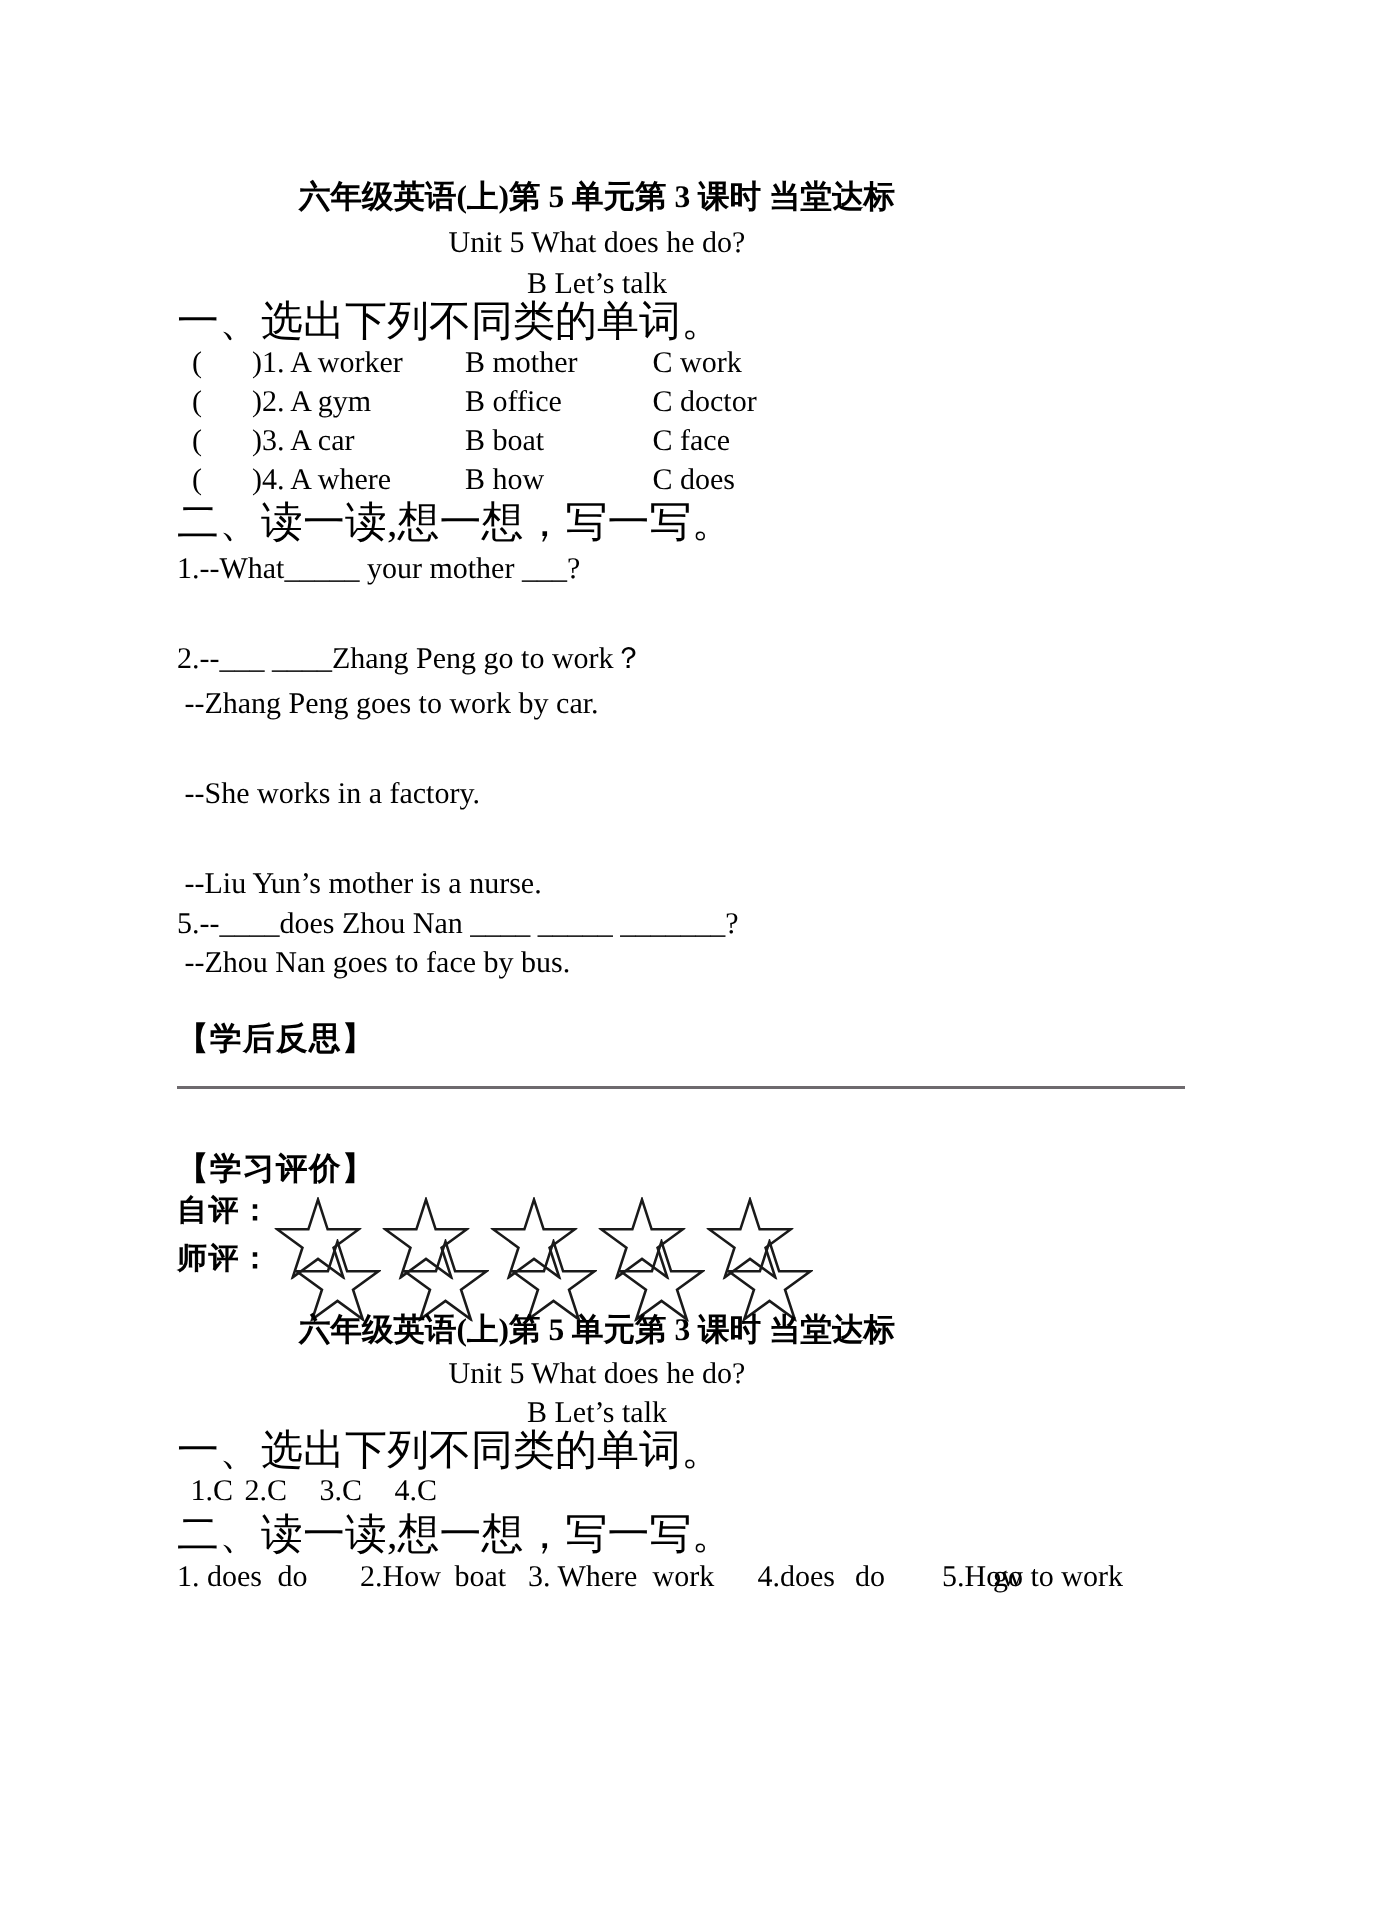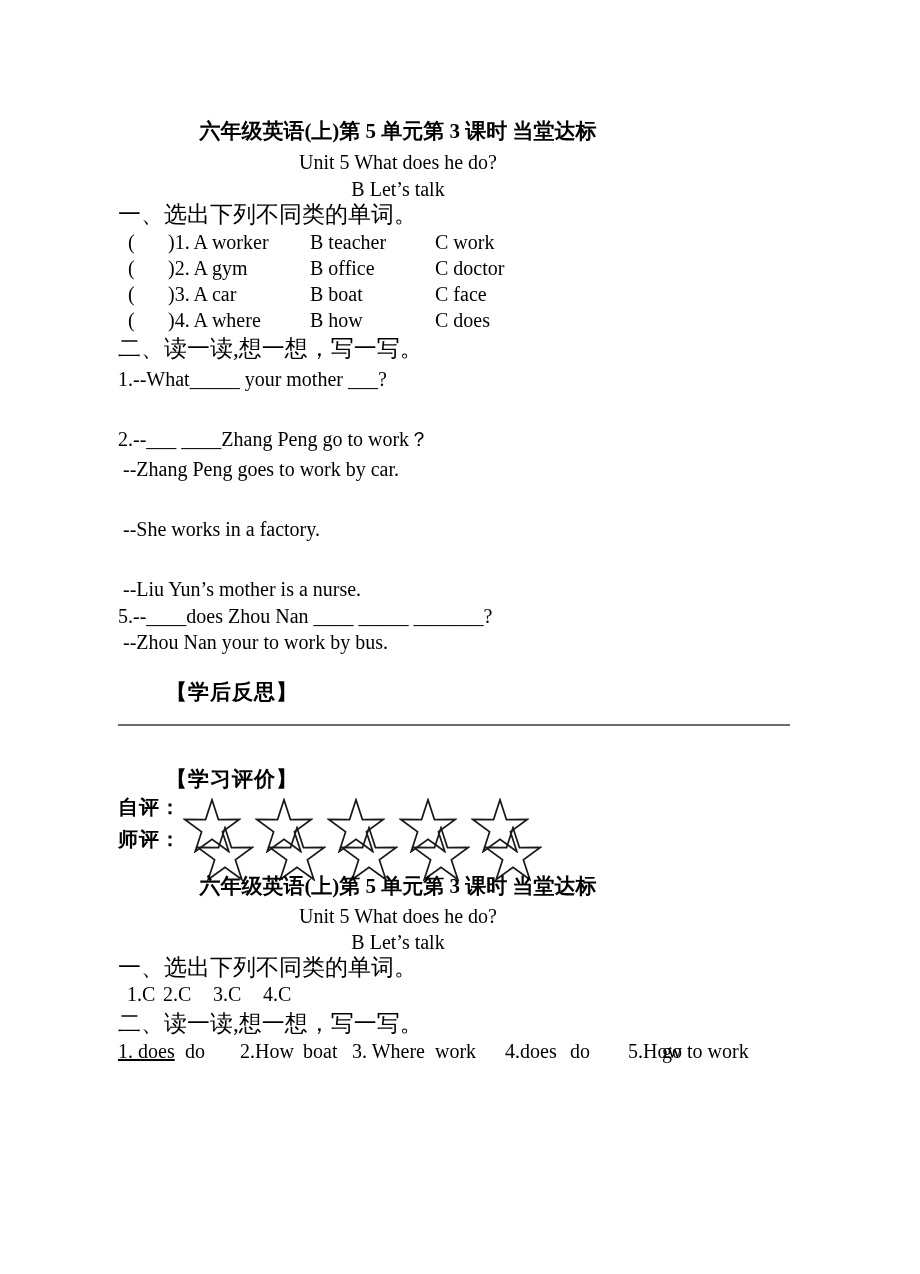--- a/index.html
+++ b/index.html
@@ -13,41 +13,41 @@
     overflow: hidden;
   }
   .line {
     position: absolute;
     white-space: pre;
     font-size: 20px;
     line-height: 26px;
   }
   .center { left: 0; width: 796px; text-align: center; }
   .doc-title { font-size: 21px; font-weight: 600; }
-  .cn { font-size: 23px; }
-  .kai { font-weight: bold; font-size: 21px; letter-spacing: 1px; margin-left: 48px; }
+  .cn { font-size: 28px; }
+  .kai { font-weight: bold; font-size: 21px; letter-spacing: 1px; }
   .kai-label { font-weight: bold; font-size: 20px; letter-spacing: 1px; }
   
   .mc { left: 128px; width: 600px; height: 26px; }
   .mc span { position: absolute; top: 0; white-space: pre; }
   .mc .c1 { left: 0; }
   .mc .c2 { left: 40px; }
   .mc .c3 { left: 182px; }
   .mc .c4 { left: 307px; }
   
   .ansrow1 { left: 127px; width: 400px; height: 26px; font-weight: normal; }
   .ansrow1 span { position: absolute; top: 0; white-space: pre; }
   .ansrow1 .k0 { left: 0; }
   .ansrow1 .k1 { left: 36px; }
   .ansrow1 .k2 { left: 86px; }
   .ansrow1 .k3 { left: 136px; }
   
   .ansrow2 { left: 118px; width: 780px; height: 26px; }
   .ansrow2 span { position: absolute; top: 0; white-space: pre; }
-  .ansrow2 .w0 { left: 0; text-decoration: underline; }
+  .ansrow2 .w0 { left: 0; }
   .ansrow2 .w1 { left: 67px; }
   .ansrow2 .w2 { left: 122px; }
   .ansrow2 .w3 { left: 185px; }
   .ansrow2 .w4 { left: 234px; }
   .ansrow2 .w5 { left: 317px; }
   .ansrow2 .w6 { left: 387px; }
   .ansrow2 .w7 { left: 452px; }
   .ansrow2 .w8 { left: 510px; }
   .ansrow2 .w9 { left: 544px; }
   .divider {
@@ -67,21 +67,21 @@
 
   <div class="line center doc-title" style="top:118px">六年级英语(上)第 5 单元第 3 课时 当堂达标</div>
   <div class="line center" style="top:149px">Unit 5 What does he do?</div>
   <div class="line center" style="top:176px">B Let’s talk</div>
 
   <div class="line cn" style="top:202px; left:118px">一、选出下列不同类的单词。</div>
 
   <div class="line mc" style="top:229px">
     <span class="c1">(</span>
     <span class="c2">)1. A worker</span>
-    <span class="c3">B teacher</span>
+    <span class="c3">B mother</span>
     <span class="c4">C work</span>
   </div>
   <div class="line mc" style="top:255px">
     <span class="c1">(</span>
     <span class="c2">)2. A gym</span>
     <span class="c3">B office</span>
     <span class="c4">C doctor</span>
   </div>
   <div class="line mc" style="top:281px">
     <span class="c1">(</span>
@@ -97,21 +97,21 @@
   </div>
 
   <div class="line cn" style="top:336px; left:118px">二、读一读,想一想，写一写。</div>
 
   <div class="line" style="top:366px; left:118px">1.--What_____ your mother ___?</div>
   <div class="line" style="top:426px; left:118px">2.--___ ____Zhang Peng go to work？</div>
   <div class="line" style="top:456px; left:123px">--Zhang Peng goes to work by car.</div>
   <div class="line" style="top:516px; left:123px">--She works in a factory.</div>
   <div class="line" style="top:576px; left:123px">--Liu Yun’s mother is a nurse.</div>
   <div class="line" style="top:603px; left:118px">5.--____does Zhou Nan ____ _____ _______?</div>
-  <div class="line" style="top:629px; left:123px">--Zhou Nan your to work by bus.</div>
+  <div class="line" style="top:629px; left:123px">--Zhou Nan goes to face by bus.</div>
 
   <div class="line kai" style="top:679px; left:118px">【学后反思】</div>
 
   <div class="divider"></div>
 
   <div class="line kai" style="top:766px; left:118px">【学习评价】</div>
   <div class="line kai-label" style="top:794px; left:118px">自评：</div>
   <div class="line kai-label" style="top:826px; left:118px">师评：</div>
   <div class="star-row" id="star-row-self" style="top:798px; left:183px; width:360px">
       <svg width="58" height="55" viewBox="0 0 100 96" style="left: 0px;">

